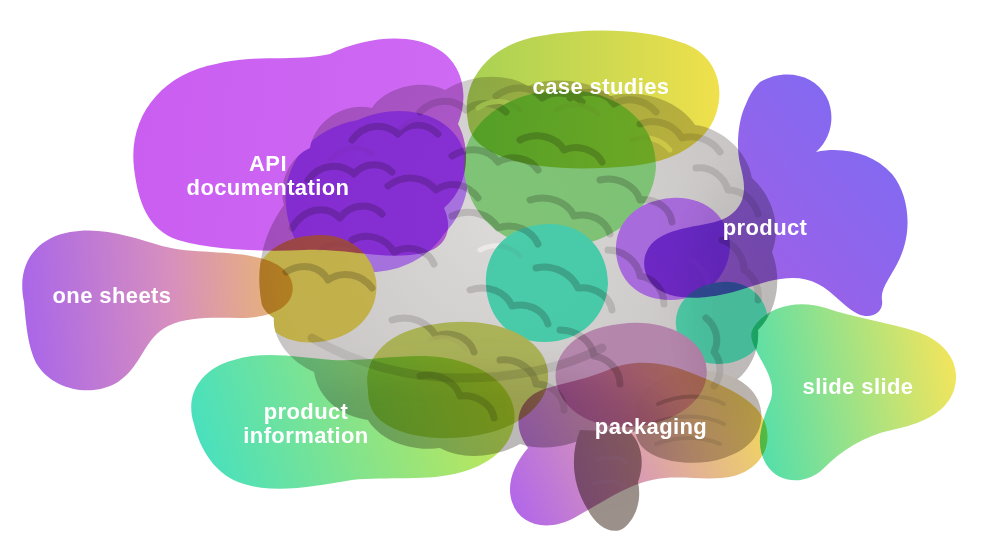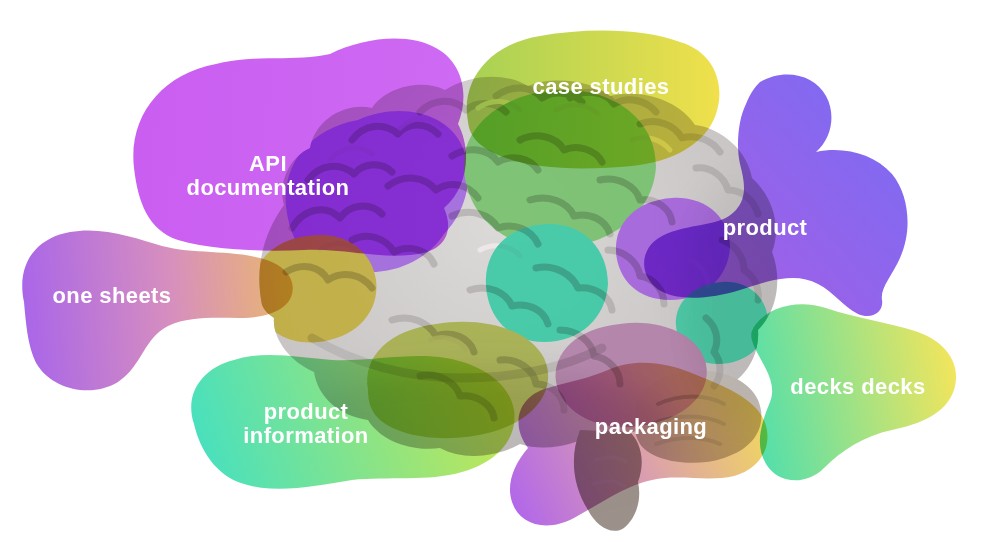--- a/index.html
+++ b/index.html
@@ -152,14 +152,14 @@
       <path class="blob" fill="url(#gSlide)" d="M 756,324 C 772,304 802,300 826,308 C 854,318 888,322 918,332 C 946,342 962,364 954,390 C 946,414 920,424 892,430 C 864,436 842,450 824,468 C 806,486 778,484 766,464 C 754,444 762,422 770,402 C 778,382 762,364 754,346 C 750,336 750,332 756,324 Z"></path>
     </g>
   </svg>
 
   <div class="lbl wrap" style="left:268px; top:140px;margin-top:36px;">API documentation</div>
   <div class="lbl" style="left:601px; top:87px;">case studies</div>
   <div class="lbl" style="left:765px; top:228px;">product</div>
   <div class="lbl" style="left:112px; top:296px;">one sheets</div>
   <div class="lbl" style="left:651px; top:427px;">packaging</div>
   <div class="lbl wrap" style="left:306px; top:424px;">product information</div>
-  <div class="lbl" style="left:858px; top:387px;">decks decks</div>
+  <div class="lbl" style="left:858px; top:387px;">slide slide</div>
 </div>
 
 </body></html>

